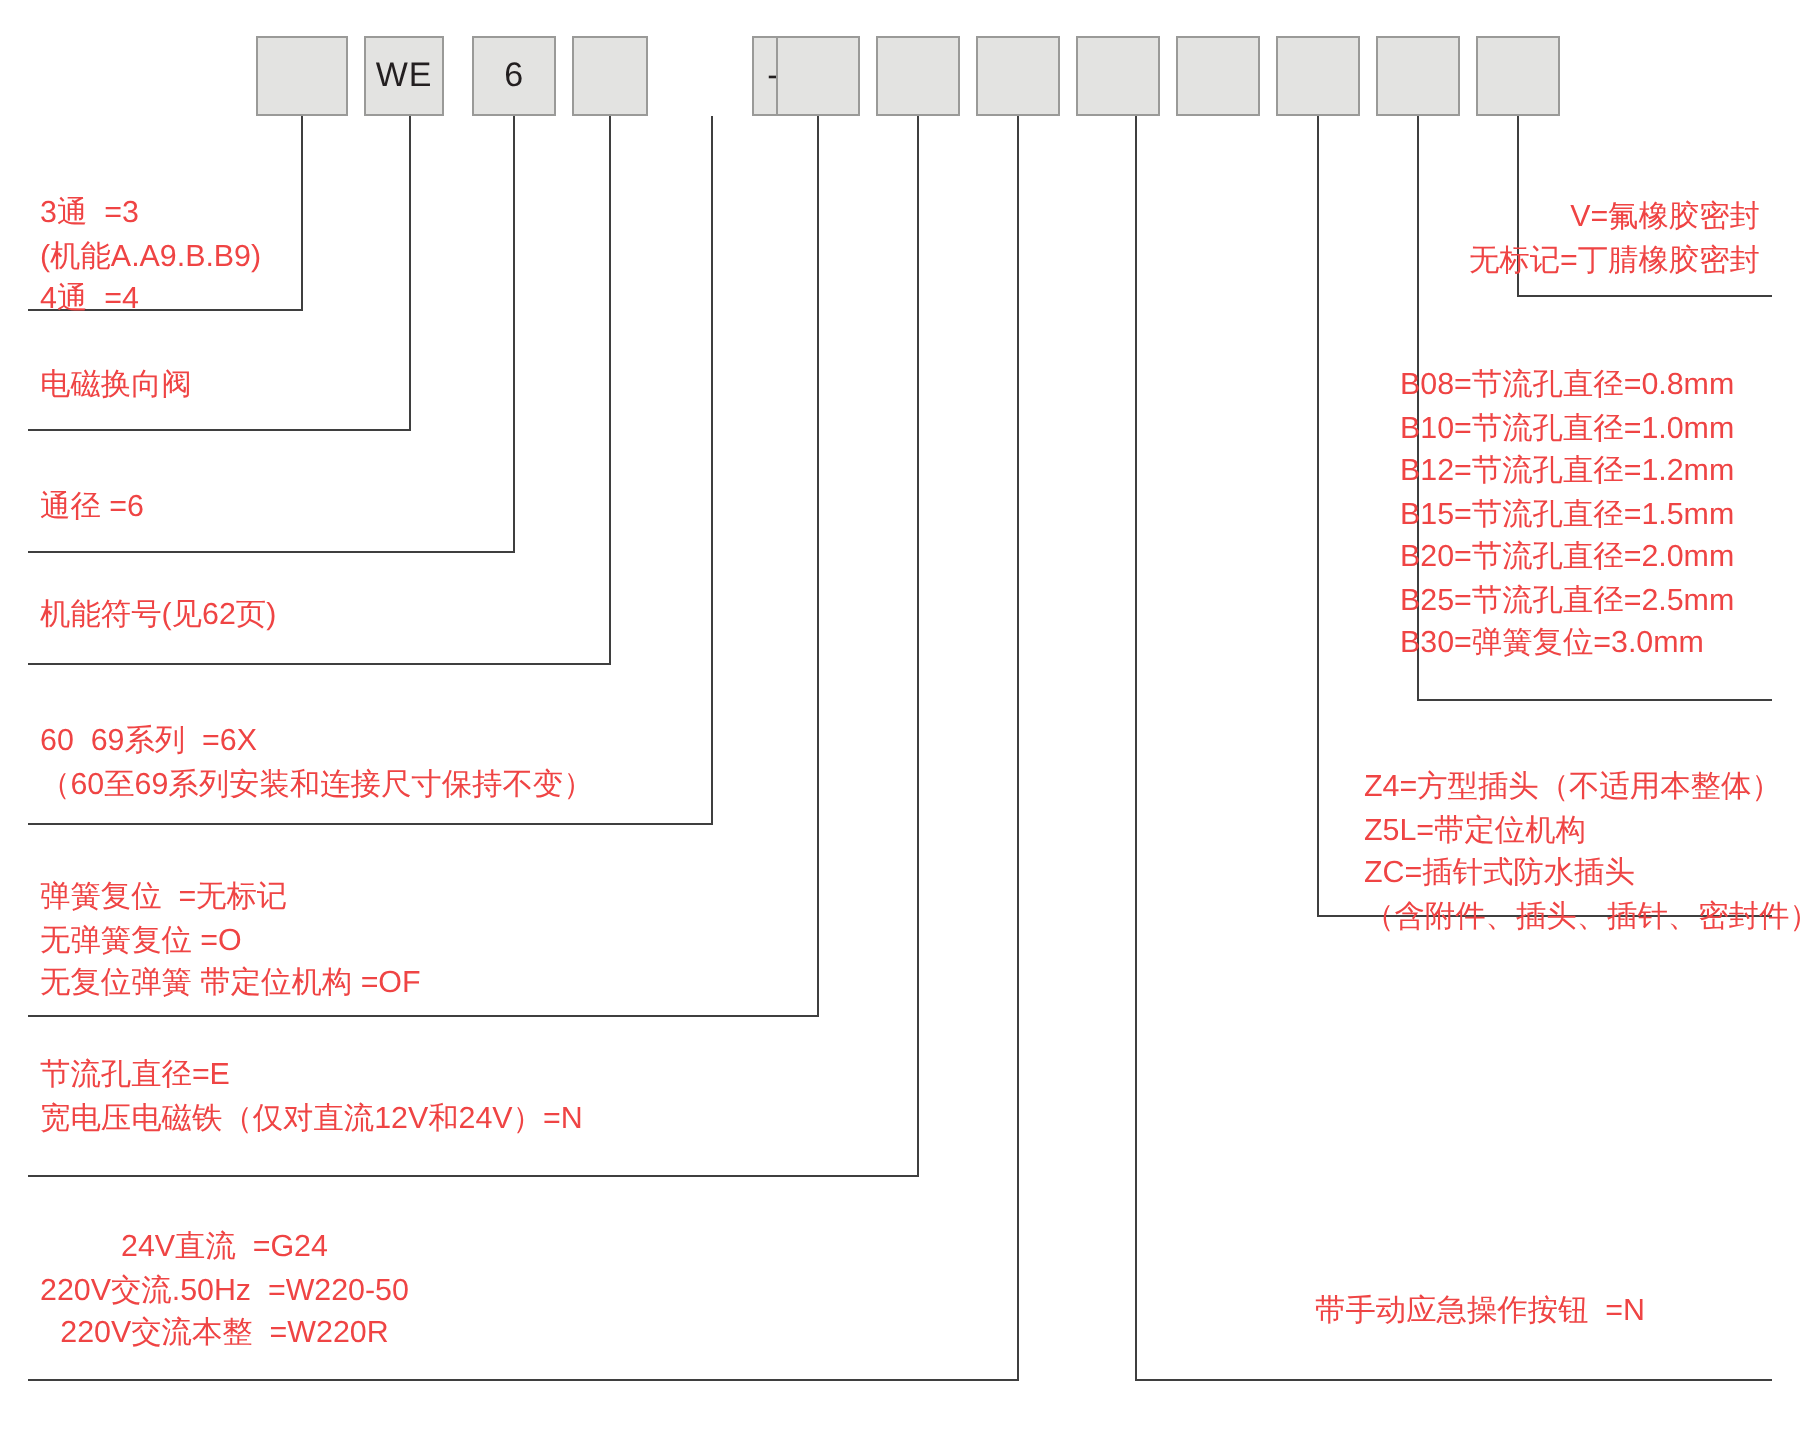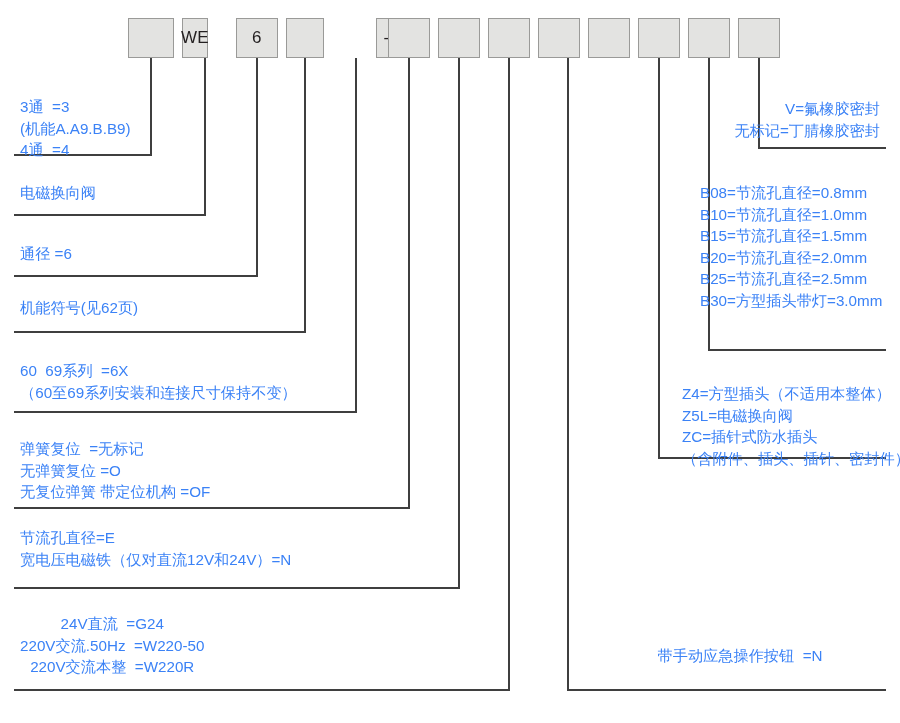--- a/index.html
+++ b/index.html
@@ -28,21 +28,21 @@
     color:#231f20;
     top:18px;
     height:40px;
   }
 
   .note{
     position:absolute;
     font-size:15.2px;
     line-height:21.5px;
     white-space:pre;
-    color:#3b82f6;
+    color:#ef4444;
   }
   .note .ln{display:block;}
 </style>
 </head>
 <body>
 
 <div id="stage">
 
   <svg id="lines" width="900" height="723" viewBox="0 0 900 723" xmlns="http://www.w3.org/2000/svg">
       <polyline points="151,58 151,155 14,155" fill="none" stroke="#3f3f3f" stroke-width="1.3" shape-rendering="crispEdges"></polyline>
@@ -54,21 +54,21 @@
       <polyline points="459,58 459,588 14,588" fill="none" stroke="#3f3f3f" stroke-width="1.3" shape-rendering="crispEdges"></polyline>
       <polyline points="509,58 509,690 14,690" fill="none" stroke="#3f3f3f" stroke-width="1.3" shape-rendering="crispEdges"></polyline>
       <polyline points="759,58 759,148 886,148" fill="none" stroke="#3f3f3f" stroke-width="1.3" shape-rendering="crispEdges"></polyline>
       <polyline points="709,58 709,350 886,350" fill="none" stroke="#3f3f3f" stroke-width="1.3" shape-rendering="crispEdges"></polyline>
       <polyline points="659,58 659,458 886,458" fill="none" stroke="#3f3f3f" stroke-width="1.3" shape-rendering="crispEdges"></polyline>
       <polyline points="568,58 568,690 886,690" fill="none" stroke="#3f3f3f" stroke-width="1.3" shape-rendering="crispEdges"></polyline>
     </svg>
 
   <div id="boxes-layer">
       <div class="code-box" style="left: 128px; width: 46px;"></div>
-      <div class="code-box" style="left: 182px; width: 26px;">WE</div>
+      <div class="code-box" style="left: 182px; width: 40px;">WE</div>
       <div class="code-box" style="left: 236px; width: 42px;">6</div>
       <div class="code-box" style="left: 286px; width: 38px;"></div>
       <div class="code-box" style="left: 332px; width: 48px; margin-left: 44px;">-6X/</div>
       <div class="code-box" style="left: 388px; width: 42px;"></div>
       <div class="code-box" style="left: 438px; width: 42px;"></div>
       <div class="code-box" style="left: 488px; width: 42px;"></div>
       <div class="code-box" style="left: 538px; width: 42px;"></div>
       <div class="code-box" style="left: 588px; width: 42px;"></div>
       <div class="code-box" style="left: 638px; width: 42px;"></div>
       <div class="code-box" style="left: 688px; width: 42px;"></div>
@@ -79,18 +79,18 @@
       <div class="note" style="left: 20px; top: 182px;"><span class="ln">电磁换向阀</span></div>
       <div class="note" style="left: 20px; top: 243px;"><span class="ln">通径 =6</span></div>
       <div class="note" style="left: 20px; top: 297px; text-align: center;"><span class="ln">机能符号(见62页)</span></div>
       <div class="note" style="left: 20px; top: 360px;"><span class="ln">60  69系列  =6X</span><span class="ln">（60至69系列安装和连接尺寸保持不变）</span></div>
       <div class="note" style="left: 20px; top: 438px;"><span class="ln">弹簧复位  =无标记</span><span class="ln">无弹簧复位 =O</span><span class="ln">无复位弹簧 带定位机构 =OF</span></div>
       <div class="note" style="left: 20px; top: 527px;"><span class="ln">节流孔直径=E</span><span class="ln">宽电压电磁铁（仅对直流12V和24V）=N</span></div>
       <div class="note" style="left: 20px; top: 613px; text-align: center;"><span class="ln">24V直流  =G24</span><span class="ln">220V交流.50Hz  =W220-50</span><span class="ln">220V交流本整  =W220R</span></div>
     </div>
   <div id="right-layer">
       <div class="note" style="left: 600px; top: 98px; width: 280px; text-align: right;"><span class="ln">V=氟橡胶密封</span><span class="ln">无标记=丁腈橡胶密封</span></div>
-      <div class="note" style="left: 700px; top: 182px; width: 196px;"><span class="ln">B08=节流孔直径=0.8mm</span><span class="ln">B10=节流孔直径=1.0mm</span><span class="ln">B15=节流孔直径=1.5mm</span><span class="ln">B20=节流孔直径=2.0mm</span><span class="ln">B25=节流孔直径=2.5mm</span><span class="ln">B30=方型插头带灯=3.0mm</span></div>
-      <div class="note" style="left: 682px; top: 383px; width: 215px;"><span class="ln">Z4=方型插头（不适用本整体）</span><span class="ln">Z5L=电磁换向阀</span><span class="ln">ZC=插针式防水插头</span><span class="ln">（含附件、插头、插针、密封件）</span></div>
+      <div class="note" style="left: 700px; top: 182px; width: 196px;"><span class="ln">B08=节流孔直径=0.8mm</span><span class="ln">B10=节流孔直径=1.0mm</span><span class="ln">B12=节流孔直径=1.2mm</span><span class="ln">B15=节流孔直径=1.5mm</span><span class="ln">B20=节流孔直径=2.0mm</span><span class="ln">B25=节流孔直径=2.5mm</span><span class="ln">B30=弹簧复位=3.0mm</span></div>
+      <div class="note" style="left: 682px; top: 383px; width: 215px;"><span class="ln">Z4=方型插头（不适用本整体）</span><span class="ln">Z5L=带定位机构</span><span class="ln">ZC=插针式防水插头</span><span class="ln">（含附件、插头、插针、密封件）</span></div>
       <div class="note" style="left: 590px; top: 645px; width: 300px; text-align: center;"><span class="ln">带手动应急操作按钮  =N</span></div>
     </div>
 
 </div>
 
 </body></html>

